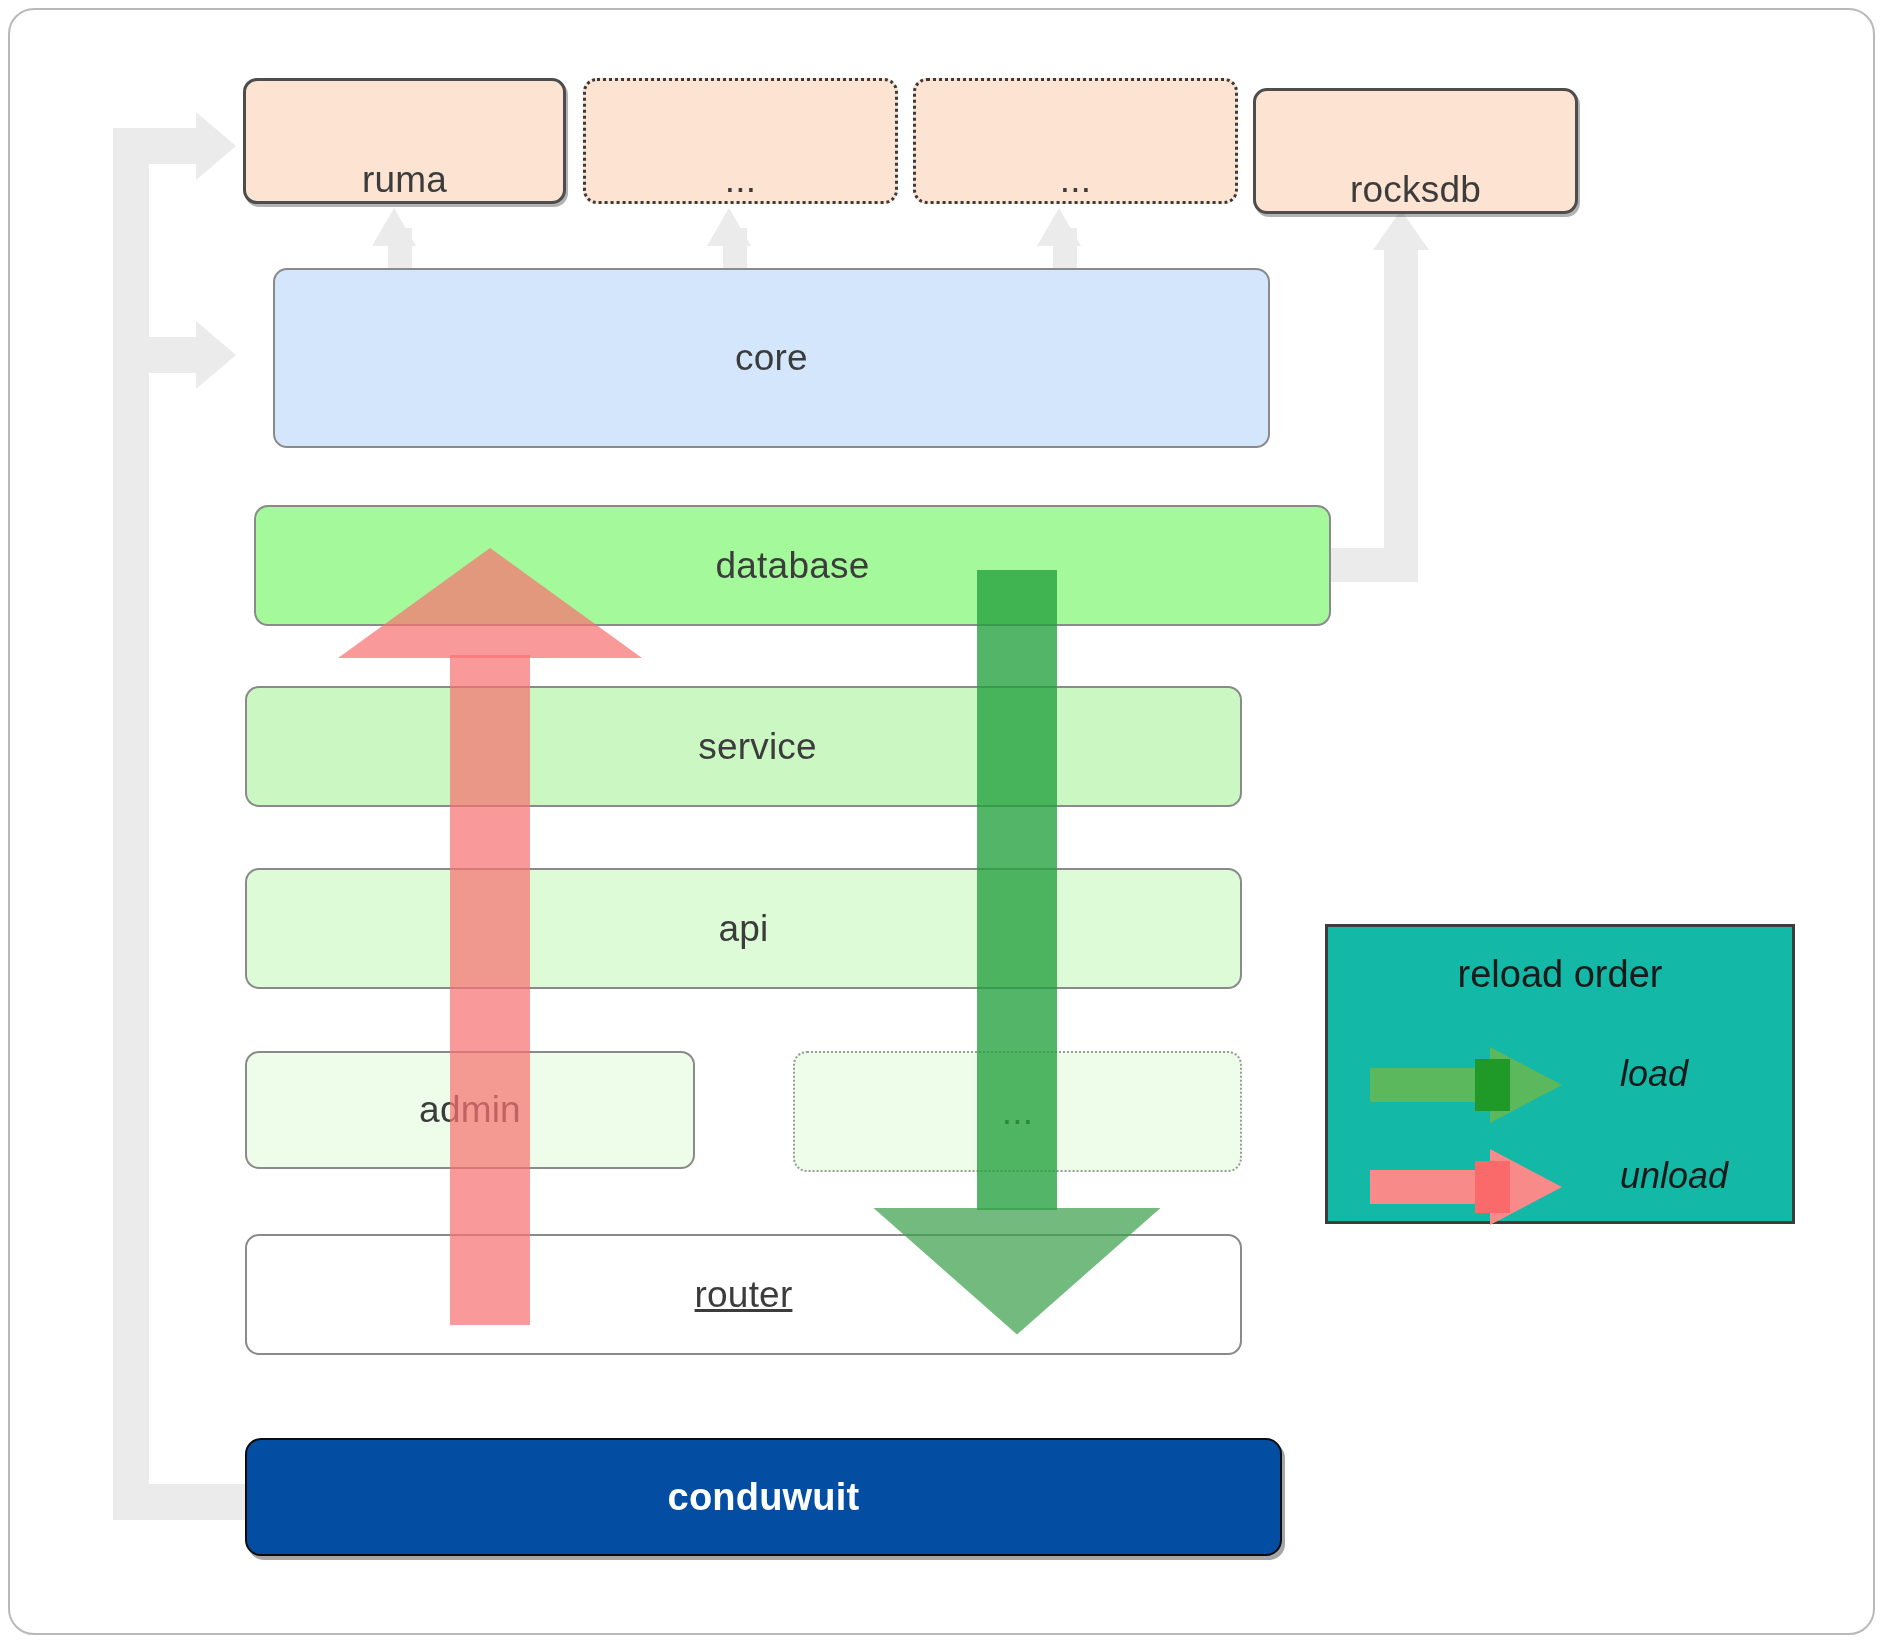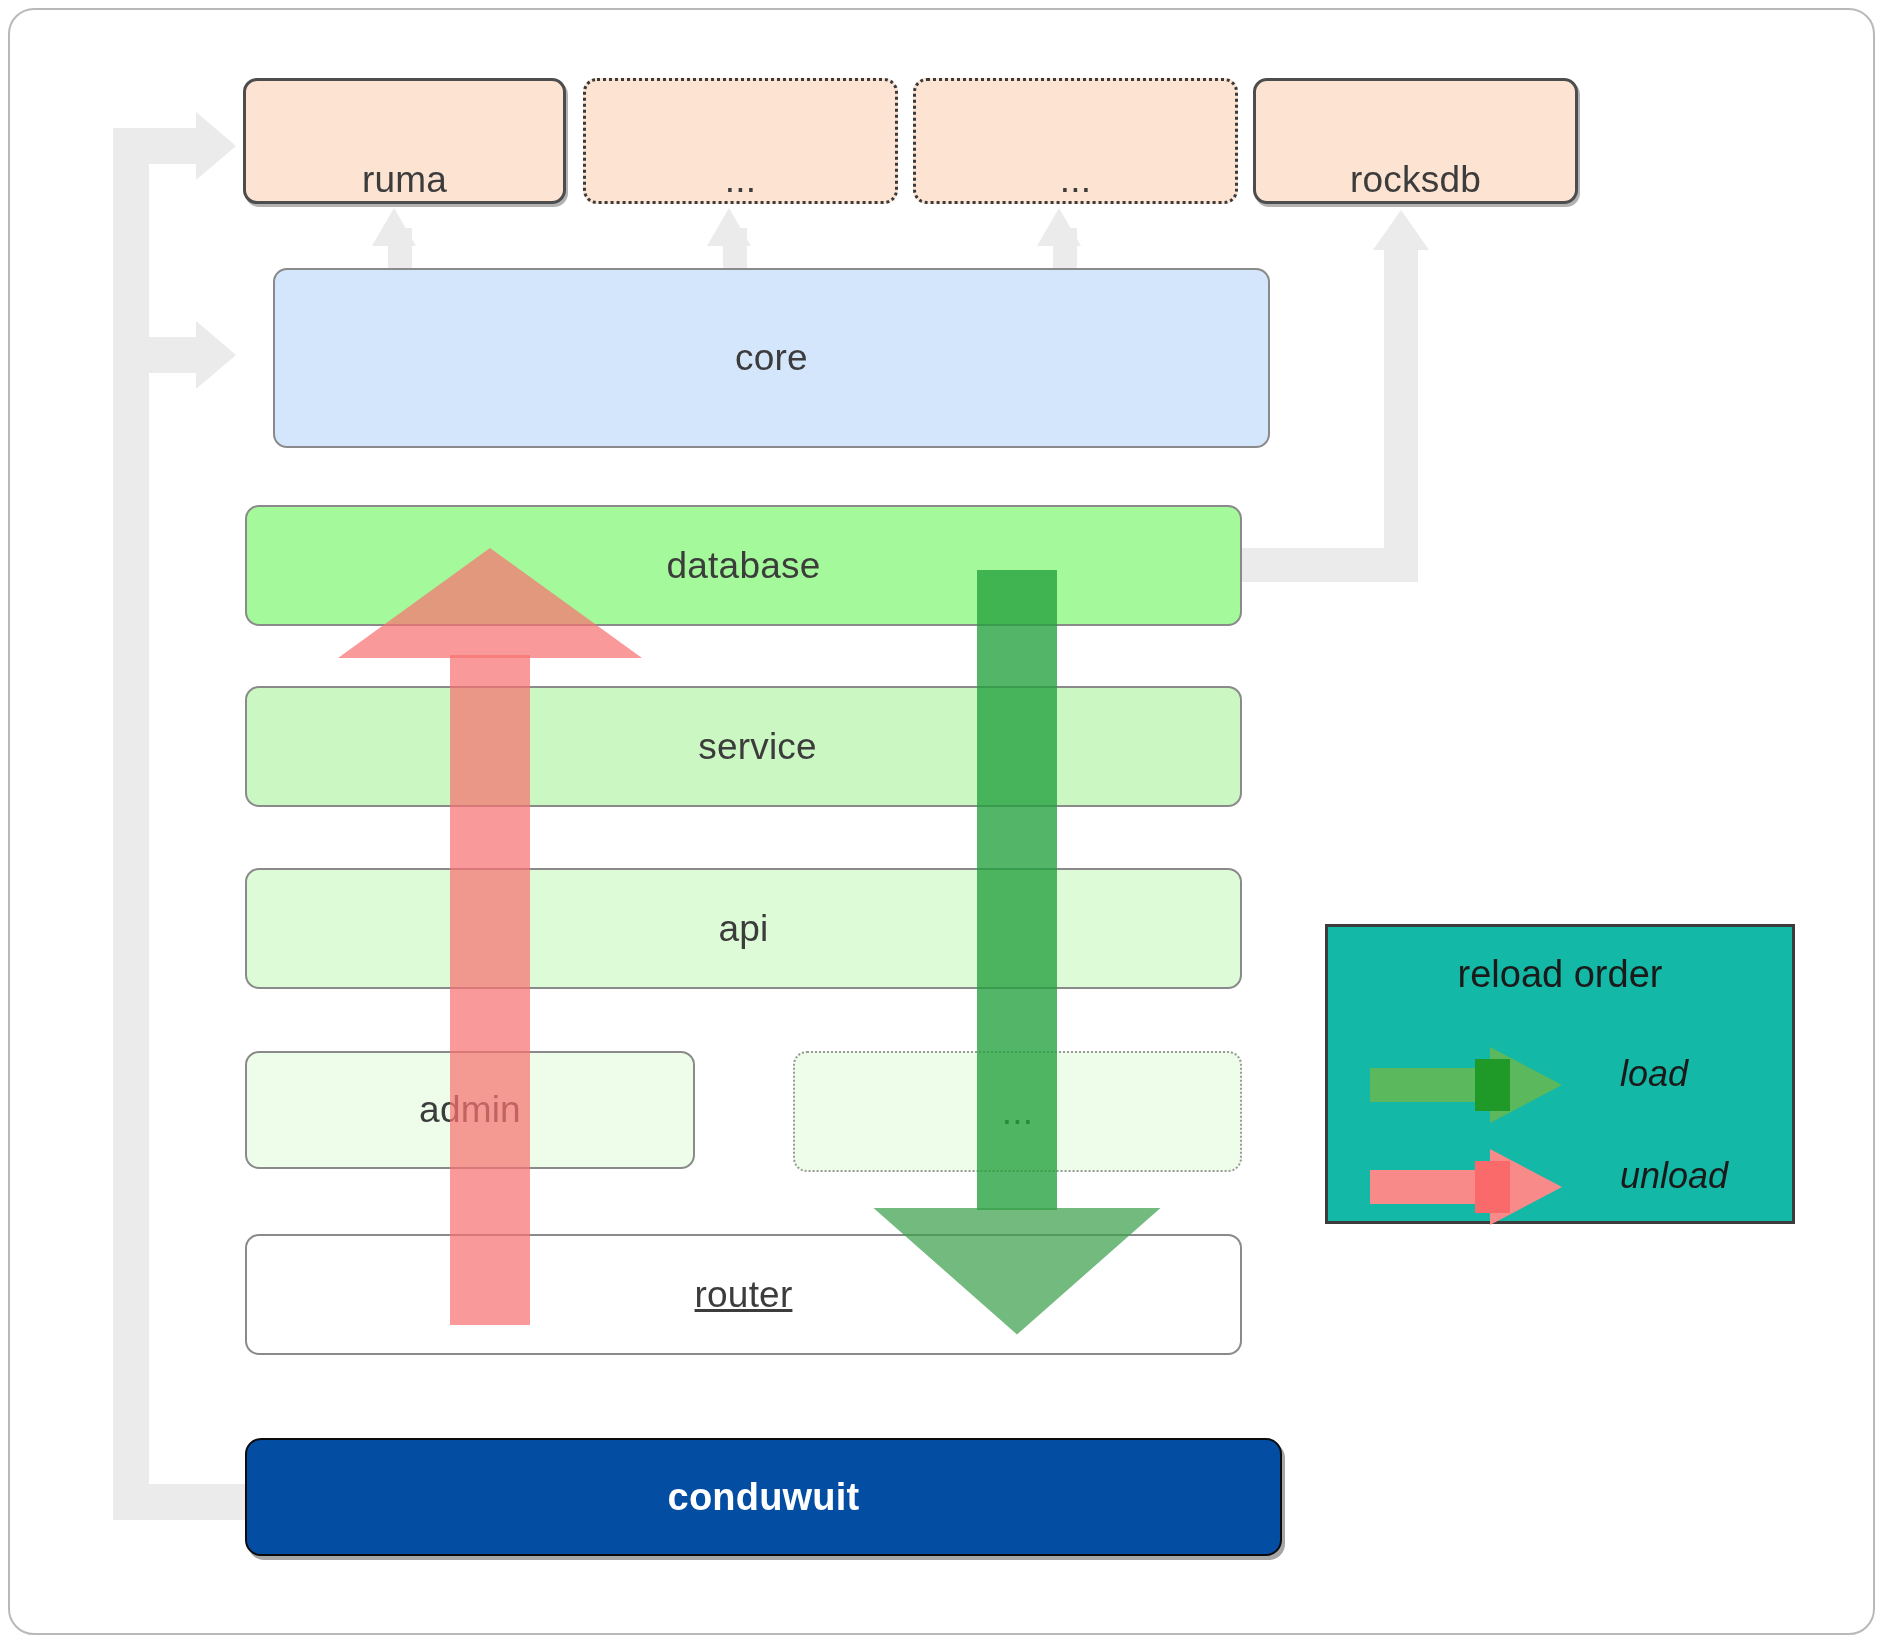--- a/index.html
+++ b/index.html
@@ -184,29 +184,29 @@
   </div>
 
   <div class="node dep dotted" style="left:583px; top:78px; width:315px; height:126px;">
     <span class="lbl">...</span>
   </div>
 
   <div class="node dep dotted" style="left:913px; top:78px; width:325px; height:126px;">
     <span class="lbl">...</span>
   </div>
 
-  <div class="node dep" style="left:1253px; top:78px; width:325px; height:126px;">
+  <div class="node dep" style="left:1253px; top:88px; width:325px; height:126px;">
     <span class="lbl">rocksdb</span>
   </div>
 
   <div class="node layer c-core" style="left:245px; top:268px; width:997px; height:180px;">
     <span class="lbl">core</span>
   </div>
 
-  <div class="node layer c-database" style="left:245px; top:505px; width:997px; height:121px;">
+  <div class="node layer c-database" style="left:254px; top:505px; width:1077px; height:121px;">
     <span class="lbl">database</span>
   </div>
 
   <div class="node layer c-service" style="left:245px; top:686px; width:997px; height:121px;padding-left:28px;">
     <span class="lbl">service</span>
   </div>
 
   <div class="node layer c-api" style="left:245px; top:868px; width:997px; height:121px;">
     <span class="lbl">api</span>
   </div>

